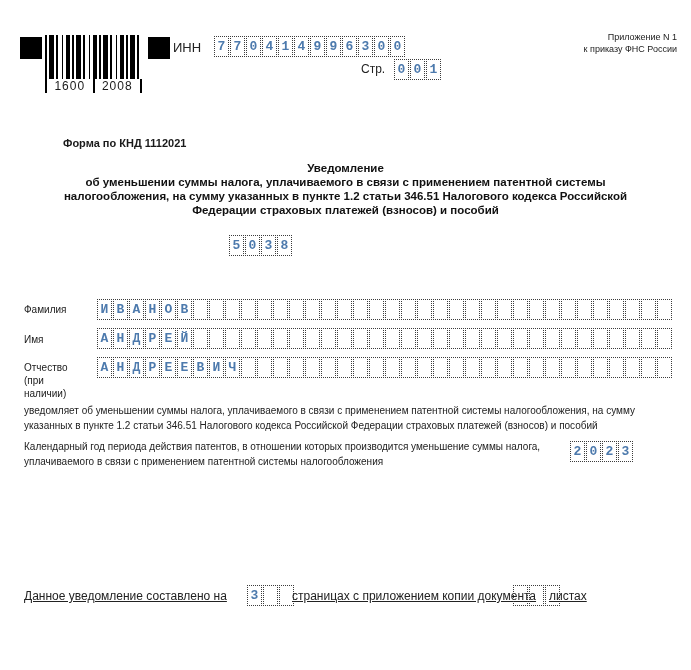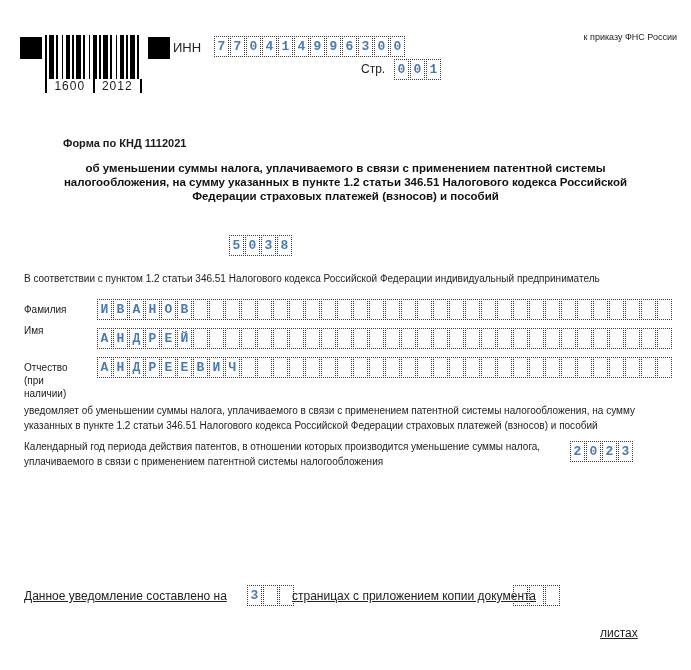--- a/index.html
+++ b/index.html
@@ -49,21 +49,21 @@
 <div id="page">
 
   <div class="abs reg-square" style="left:20px;top:37px;"></div>
 
   <div class="abs barcode" style="left:45px;top:35px;">
     <div class="bars"></div>
     <div class="num-row">
       <div class="guard"></div>
       <div class="bc-num">1600</div>
       <div class="guard"></div>
-      <div class="bc-num">2012</div>
+      <div class="bc-num">2008</div>
       <div class="guard"></div>
     </div>
   </div>
 
   <div class="abs reg-square" style="left:148px;top:37px;"></div>
 
   <div class="abs inn-label" style="left:173px;top:40px;">ИНН</div>
   <div class="abs cells" style="left:214px;top:36px;">
       <span class="cell" style="color: rgb(77, 122, 173);">7</span>
       <span class="cell" style="color: rgb(77, 122, 173);">7</span>
@@ -80,39 +80,40 @@
     </div>
 
   <div class="abs page-label" style="left:361px;top:62px;">Стр.</div>
   <div class="abs cells" style="left:394px;top:59px;">
       <span class="cell" style="color: rgb(77, 122, 173);">0</span>
       <span class="cell" style="color: rgb(77, 122, 173);">0</span>
       <span class="cell" style="color: rgb(77, 122, 173);">1</span>
     </div>
 
   <div class="abs appendix" style="right:14px;top:31px;width:200px;">
+    <div>Приложение N 1</div>
     <div>к приказу ФНС России</div>
   </div>
 
   <div class="abs form-code" style="left:63px;top:137px;">Форма по КНД 1112021</div>
 
   <div class="abs doc-title" style="left:30px;top:161px;width:631px;">
+    <div>Уведомление</div>
     <div>об уменьшении суммы налога, уплачиваемого в связи с применением патентной системы</div>
     <div>налогообложения, на сумму указанных в пункте 1.2 статьи 346.51 Налогового кодекса Российской</div>
     <div>Федерации страховых платежей (взносов) и пособий</div>
   </div>
 
   <div class="abs cells" style="left:229px;top:235px;">
       <span class="cell" style="color: rgb(77, 122, 173);">5</span>
       <span class="cell" style="color: rgb(77, 122, 173);">0</span>
       <span class="cell" style="color: rgb(77, 122, 173);">3</span>
       <span class="cell" style="color: rgb(77, 122, 173);">8</span>
     </div>
 
-  <div class="abs para" style="left:24px;top:271px;width:655px;">В соответствии с пунктом 1.2 статьи 346.51 Налогового кодекса Российской Федерации индивидуальный предприниматель</div>
 
   <div class="abs label-sm" style="left:24px;top:304px;width:66px;">Фамилия</div>
   <div class="abs cells" style="left:97px;top:299px;">
       <span class="cell" style="color: rgb(77, 122, 173);">И</span>
       <span class="cell" style="color: rgb(77, 122, 173);">В</span>
       <span class="cell" style="color: rgb(77, 122, 173);">А</span>
       <span class="cell" style="color: rgb(77, 122, 173);">Н</span>
       <span class="cell" style="color: rgb(77, 122, 173);">О</span>
       <span class="cell" style="color: rgb(77, 122, 173);">В</span>
       <span class="cell" style="color: rgb(77, 122, 173);"></span>
@@ -140,21 +141,21 @@
       <span class="cell" style="color: rgb(77, 122, 173);"></span>
       <span class="cell" style="color: rgb(77, 122, 173);"></span>
       <span class="cell" style="color: rgb(77, 122, 173);"></span>
       <span class="cell" style="color: rgb(77, 122, 173);"></span>
       <span class="cell" style="color: rgb(77, 122, 173);"></span>
       <span class="cell" style="color: rgb(77, 122, 173);"></span>
       <span class="cell" style="color: rgb(77, 122, 173);"></span>
       <span class="cell" style="color: rgb(77, 122, 173);"></span>
     </div>
 
-  <div class="abs label-sm" style="left:24px;top:325px;width:66px;">Имя</div>
+  <div class="abs label-sm" style="left:24px;top:334px;width:66px;">Имя</div>
   <div class="abs cells" style="left:97px;top:328px;">
       <span class="cell" style="color: rgb(77, 122, 173);">А</span>
       <span class="cell" style="color: rgb(77, 122, 173);">Н</span>
       <span class="cell" style="color: rgb(77, 122, 173);">Д</span>
       <span class="cell" style="color: rgb(77, 122, 173);">Р</span>
       <span class="cell" style="color: rgb(77, 122, 173);">Е</span>
       <span class="cell" style="color: rgb(77, 122, 173);">Й</span>
       <span class="cell" style="color: rgb(77, 122, 173);"></span>
       <span class="cell" style="color: rgb(77, 122, 173);"></span>
       <span class="cell" style="color: rgb(77, 122, 173);"></span>
@@ -244,16 +245,16 @@
       <span class="cell" style="color: rgb(77, 122, 173);"></span>
     </div>
   <div class="abs footer-note" style="left:292px;top:589px;width:255px;">
     <div>страницах с приложением копии документа</div>
   </div>
   <div class="abs cells" style="left:513px;top:585px;">
       <span class="cell" style="color: rgb(77, 122, 173);"></span>
       <span class="cell" style="color: rgb(77, 122, 173);"></span>
       <span class="cell" style="color: rgb(77, 122, 173);"></span>
     </div>
-  <div class="abs footer-note" style="left:600px;top:589px;margin-top:37px;">листах</div>
+  <div class="abs footer-note" style="left:549px;top:589px;">листах</div>
 
 
 </div>
 
 </body></html>

